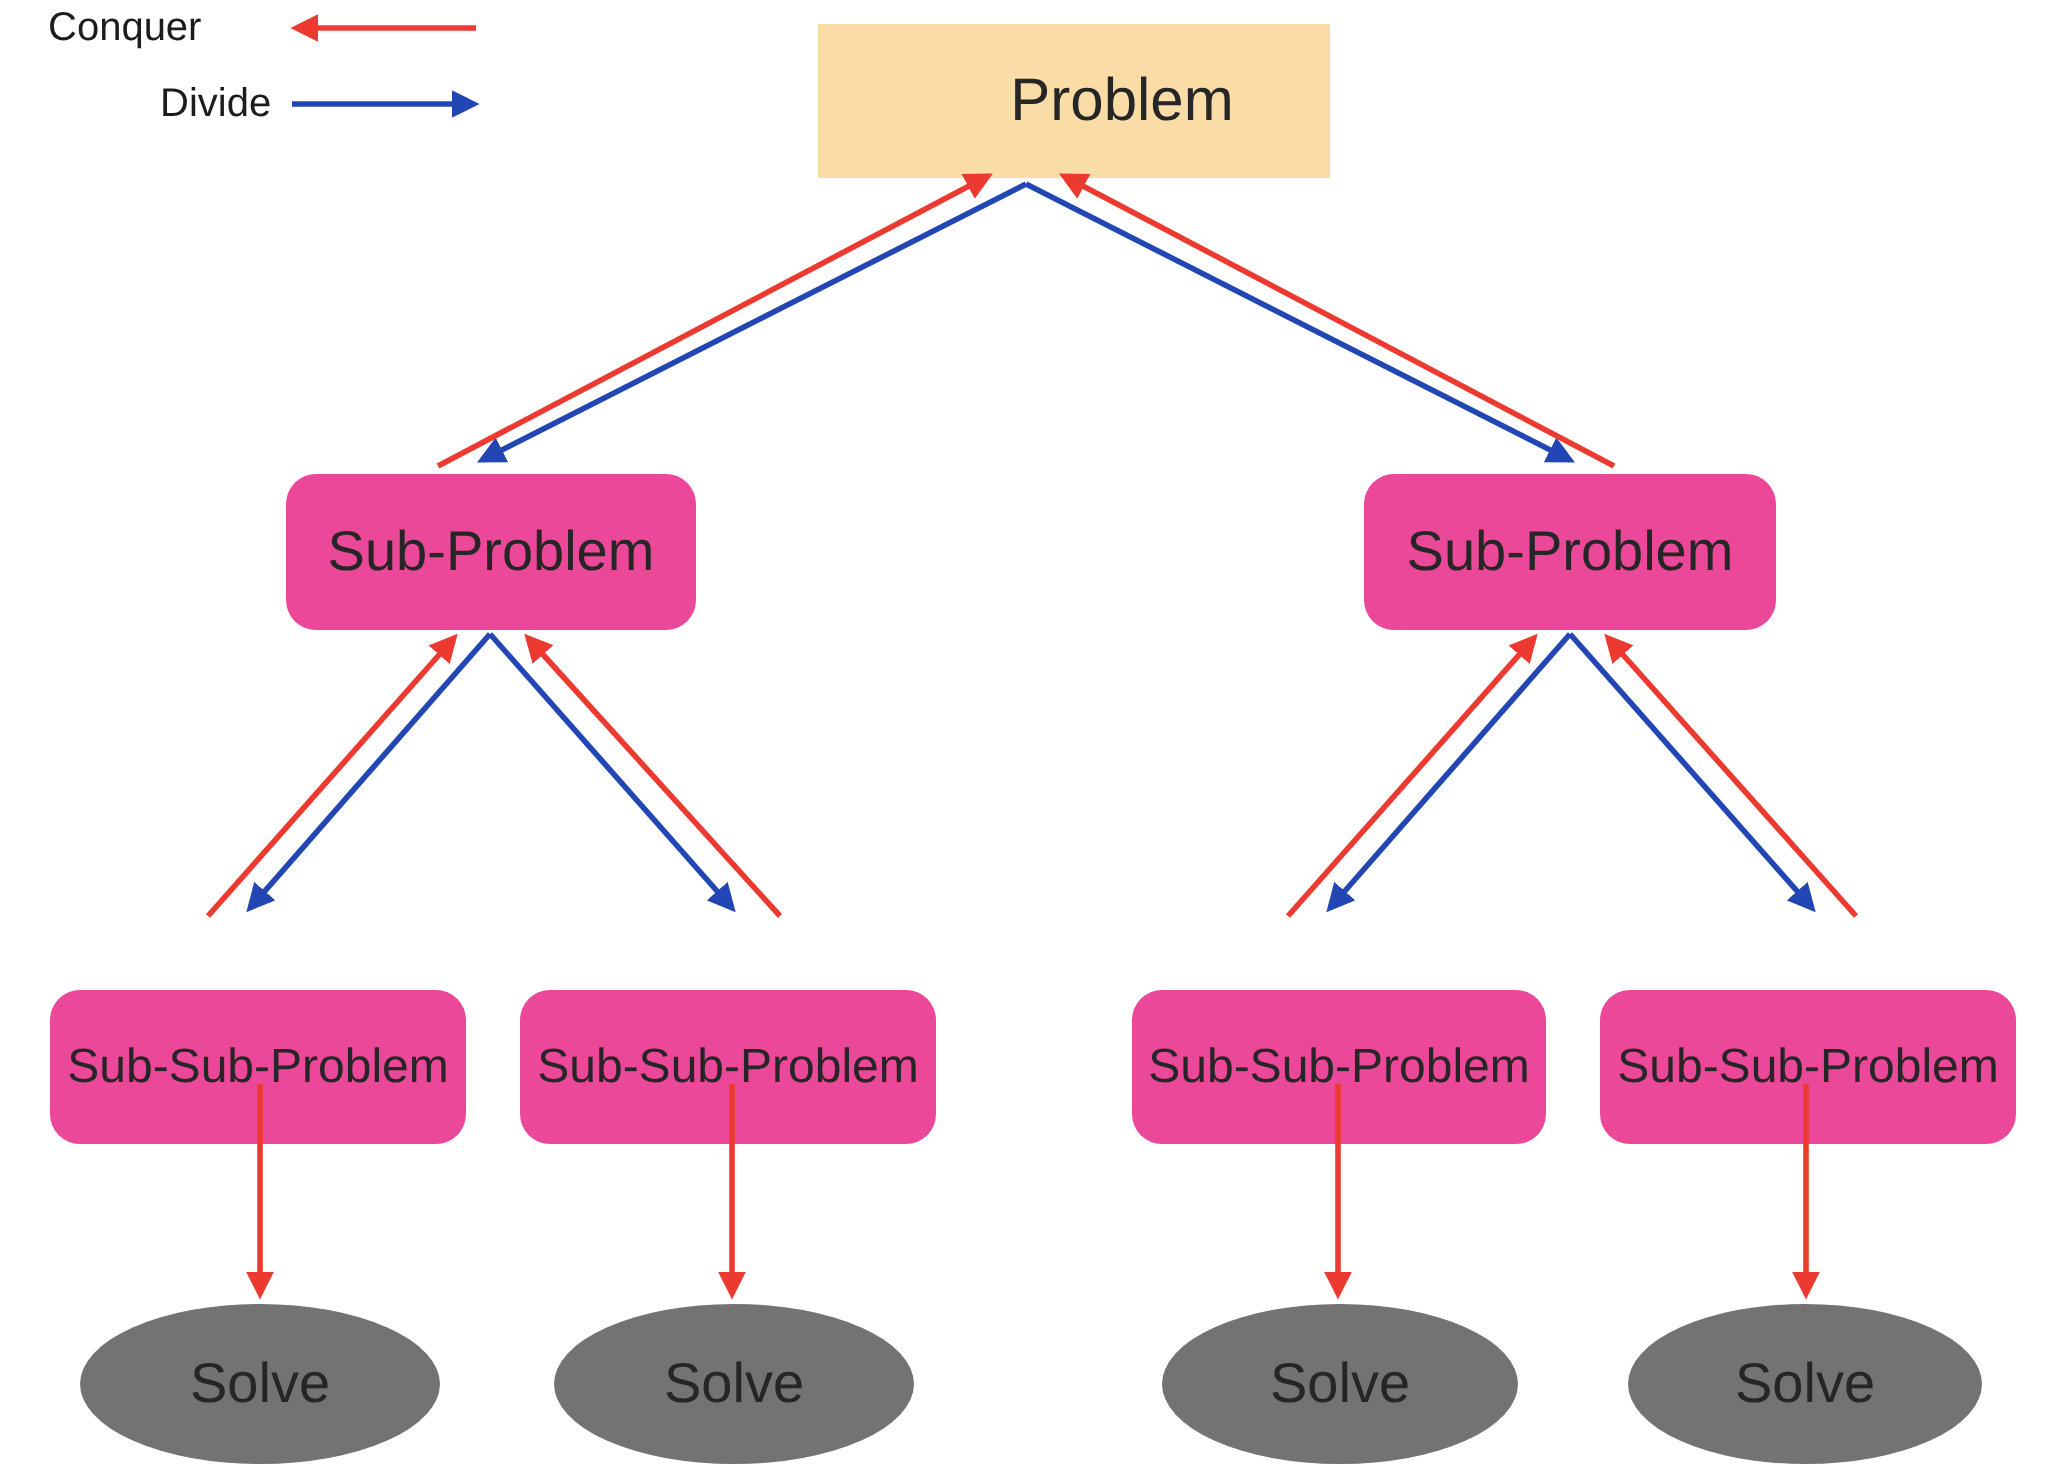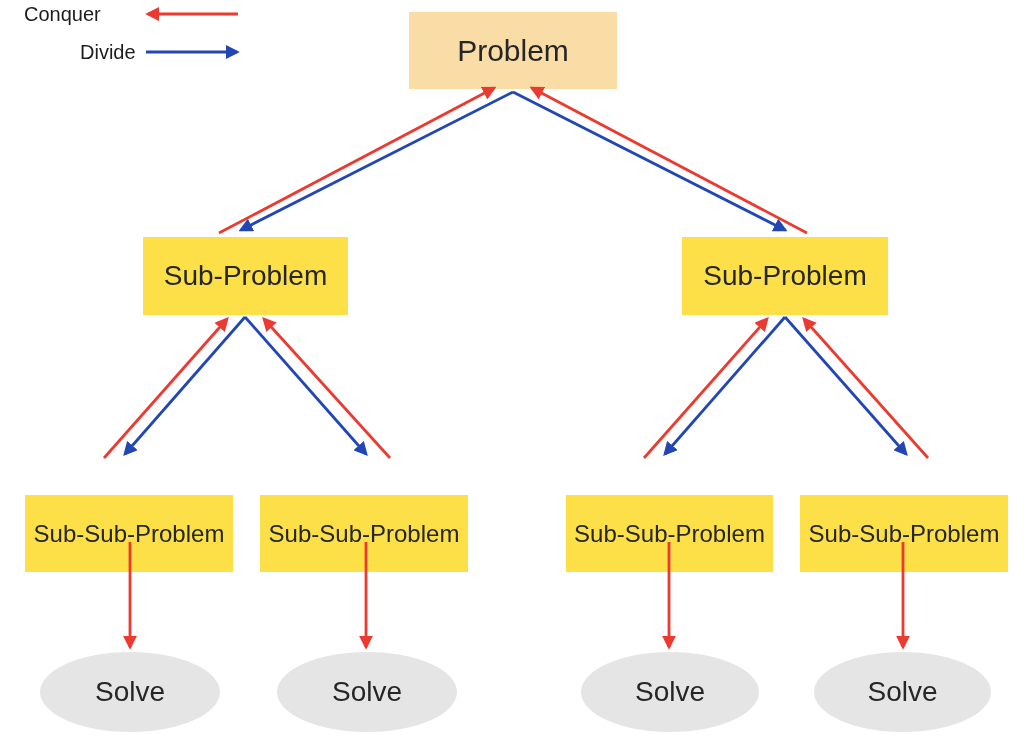--- a/index.html
+++ b/index.html
@@ -6,23 +6,23 @@
   #canvas{
     position:relative;width:1024px;height:735px;background:#ffffff;
     font-family:"Liberation Sans",sans-serif;color:#262626;overflow:hidden;
   }
   #arrow-layer{position:absolute;left:0;top:0;z-index:2;pointer-events:none;}
   .node{
     position:absolute;z-index:1;display:flex;align-items:center;justify-content:center;
     text-align:center;color:#262626;
   }
   .fill-problem{background:#FADCA6;}
-  .fill-sub{background:#fde047;}
-  .fill-solve{background:#e5e5e5;border-radius:50%;}
-  .f-problem{font-size:30px;}
+  .fill-sub{background:#ec4899;border-radius:15px;}
+  .fill-solve{background:#737373;border-radius:50%;}
+  .f-problem{font-size:30px;padding-left:48px;}
   .f-sub{font-size:28px;}
   .f-subsub{font-size:24px;margin-top:33px;}
   .f-solve{font-size:28px;}
   .legend-label{position:absolute;z-index:1;font-size:20px;color:#1c1c1c;}
   line.r{stroke:#ED3A30;stroke-width:2.8;}
   line.b{stroke:#2247B4;stroke-width:2.8;}
 </style>
 </head>
 <body>
 

